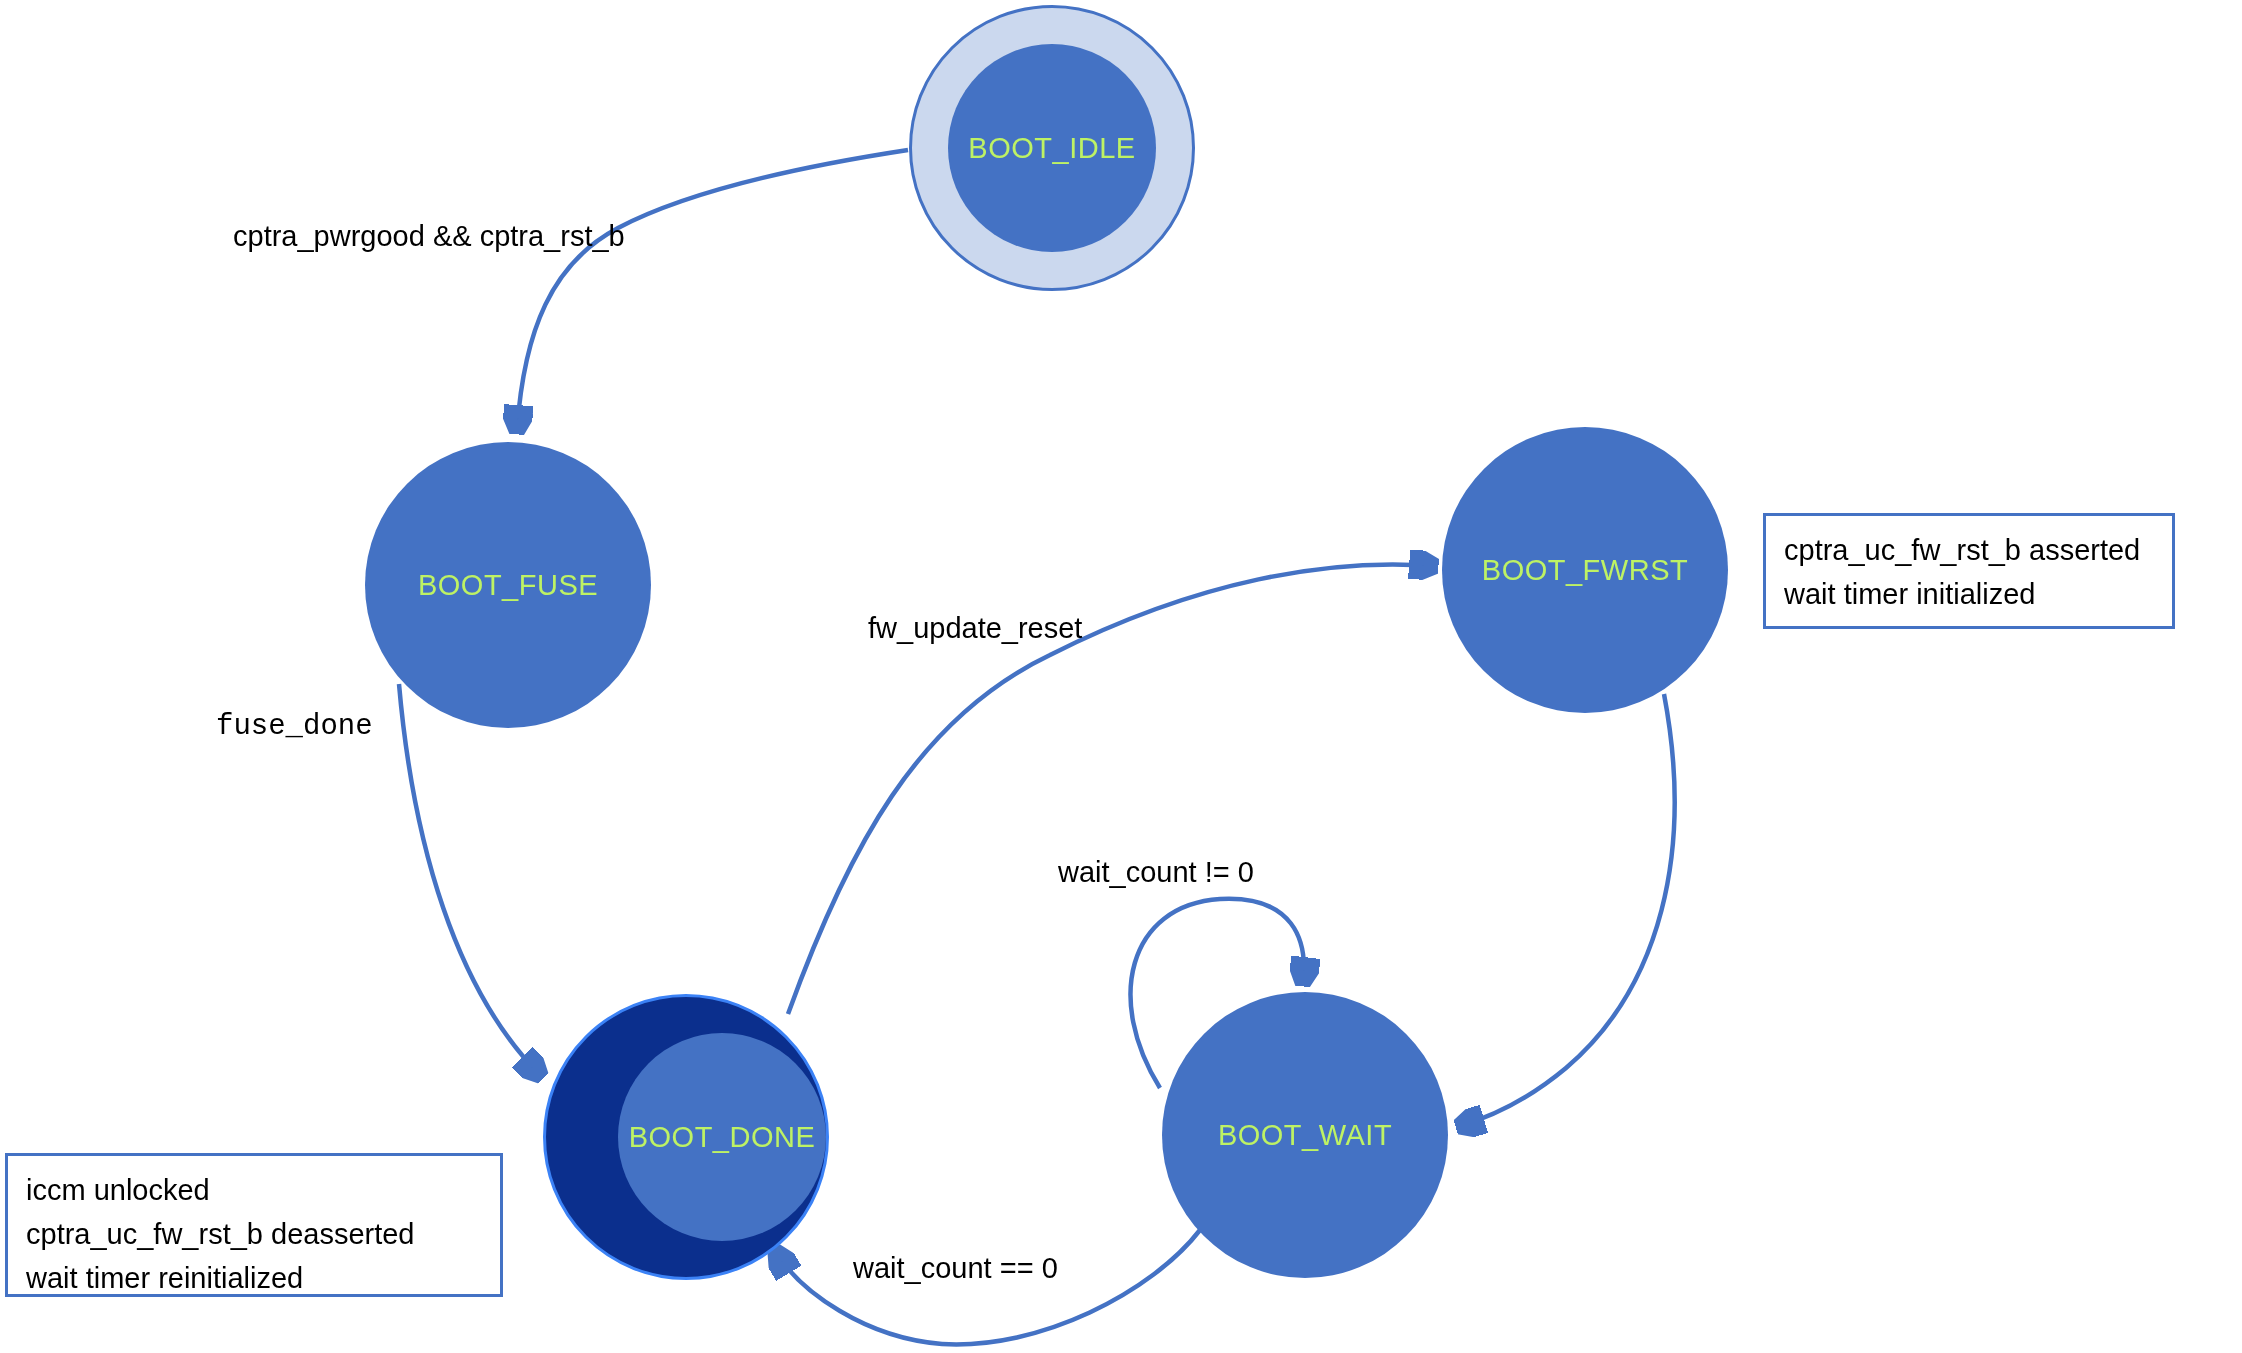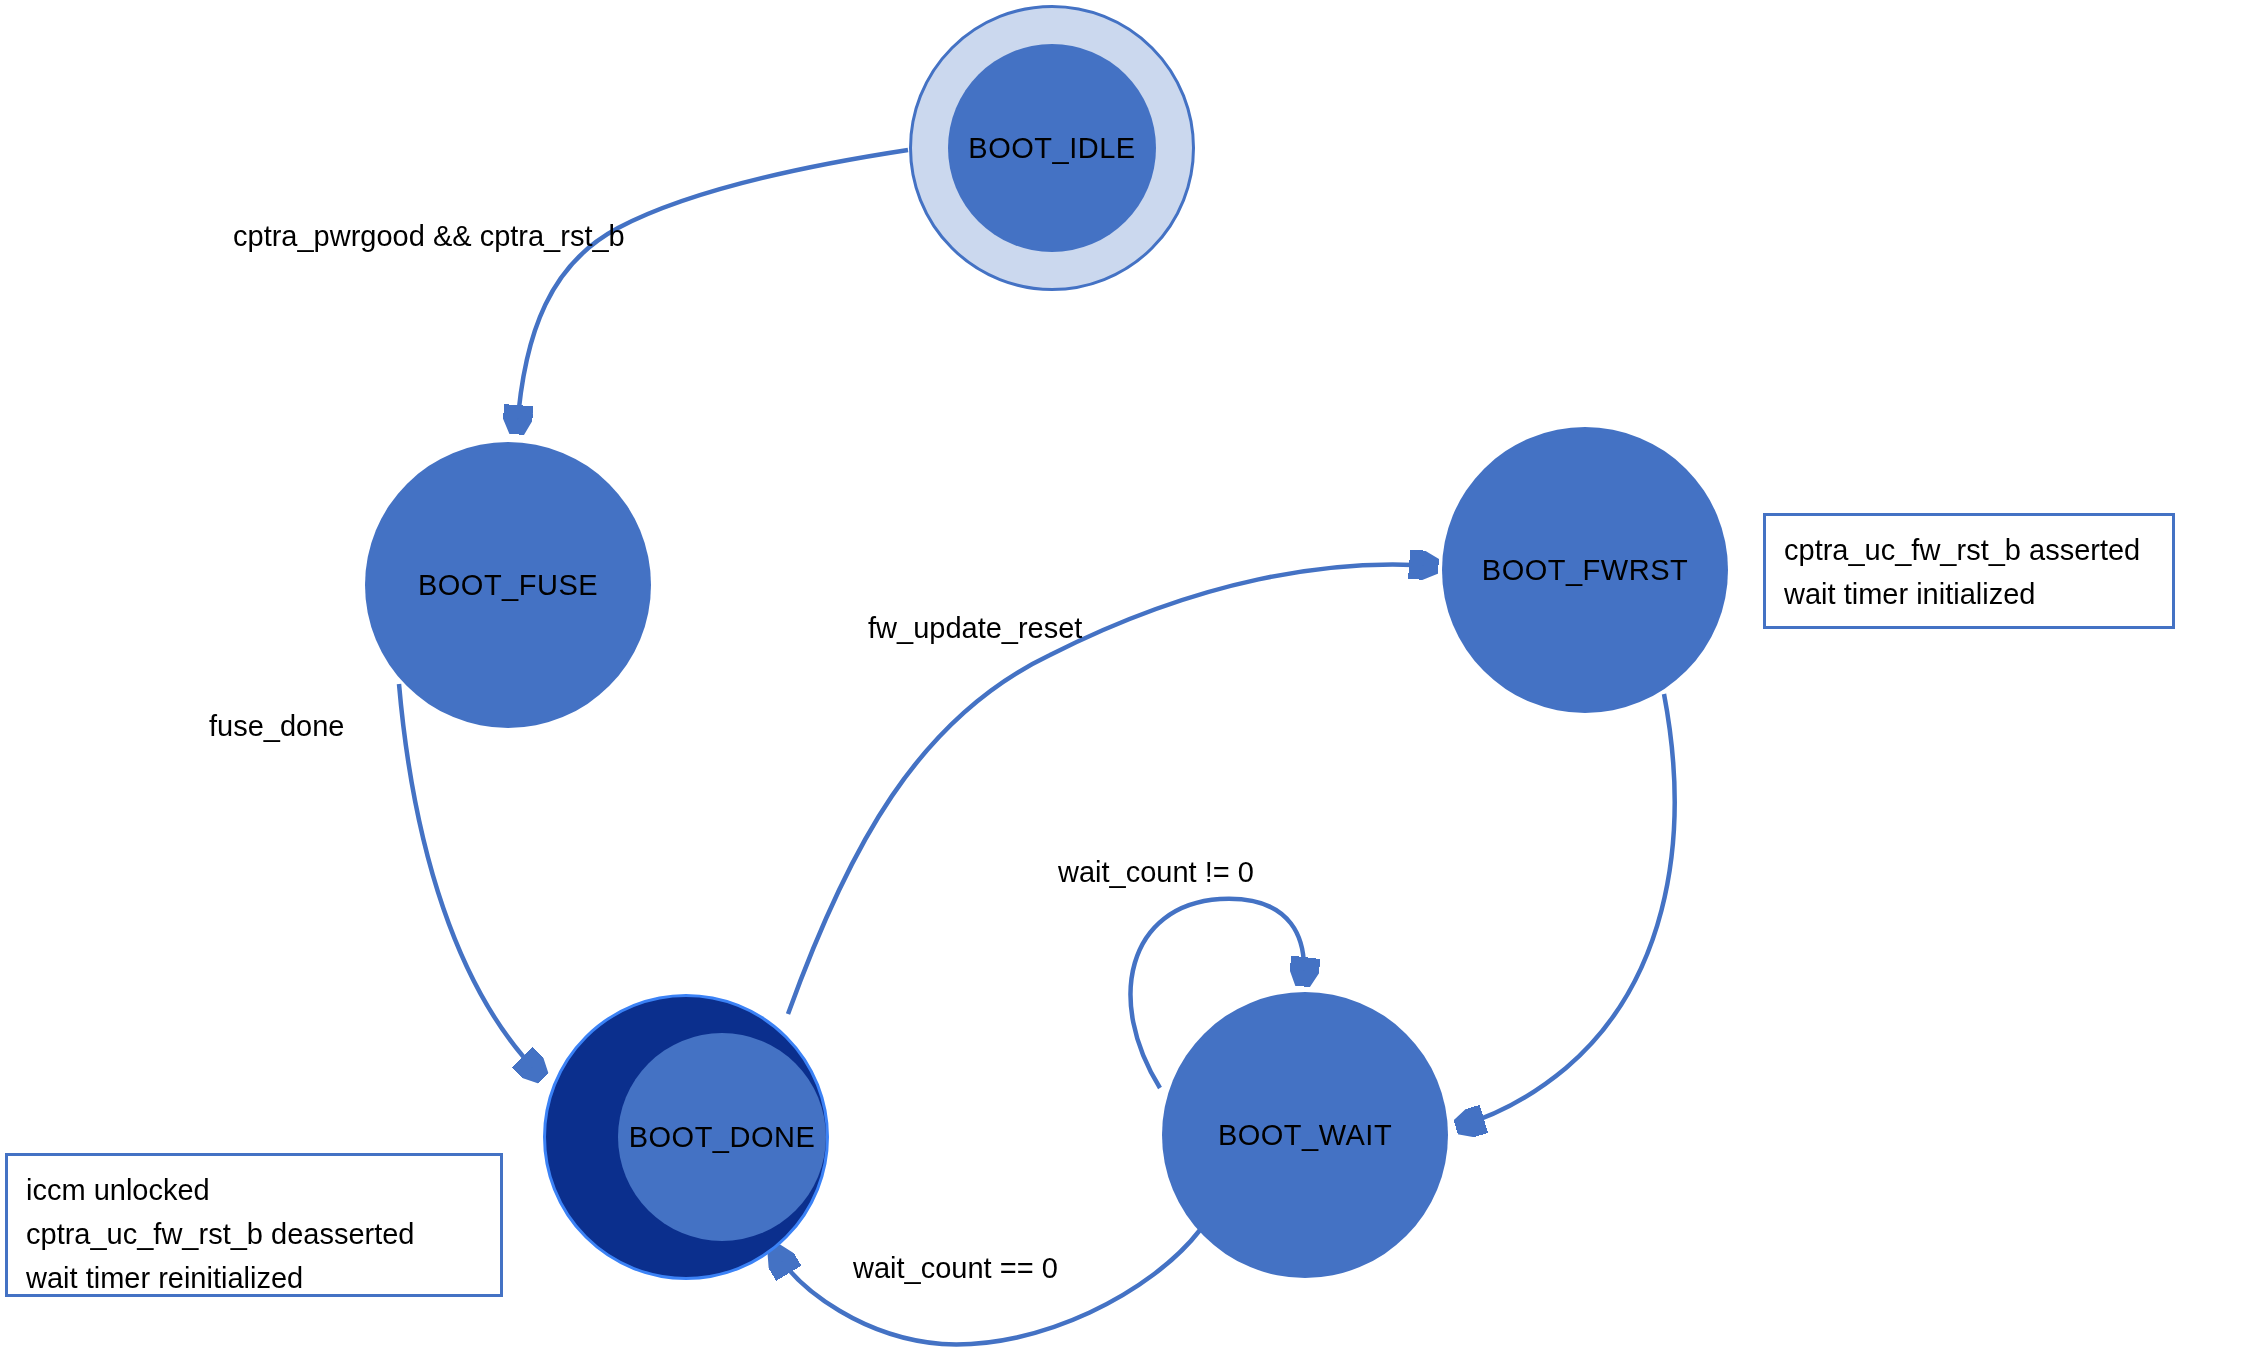--- a/index.html
+++ b/index.html
@@ -58,21 +58,21 @@
   .state-ring-inner {
     width: 208px;
     height: 208px;
     border-radius: 50%;
     background: #4472C4;
     display: flex;
     align-items: center;
     justify-content: center;
   }
   .state-label {
-    color: #000000;
+    color: #bef264;
     font-size: 29px;
     white-space: nowrap;
     letter-spacing: 0.5px;
   }
   .tlabel {
     position: absolute;
     color: #000000;
     font-size: 29px;
     white-space: nowrap;
   }
@@ -124,21 +124,21 @@
     <div class="state-ring-inner">
       <span class="state-label">BOOT_DONE</span>
     </div>
   </div>
 
   <div class="state state-solid" style="left:1162px; top:992px;">
     <span class="state-label">BOOT_WAIT</span>
   </div>
 
   <div class="tlabel" style="left:233px; top:220px;">cptra_pwrgood &amp;&amp; cptra_rst_b</div>
-  <div class="tlabel" style="left:209px; top:710px;">fuse_done</div>
+  <div class="tlabel" style="left:216px; top:710px;font-family:Liberation Mono, monospace;">fuse_done</div>
   <div class="tlabel" style="left:868px; top:612px;">fw_update_reset</div>
   <div class="tlabel" style="left:1058px; top:856px;">wait_count != 0</div>
   <div class="tlabel" style="left:853px; top:1252px;">wait_count == 0</div>
 
   <div class="note" style="left:1763px; top:513px; width:412px; height:116px;">
     <div>cptra_uc_fw_rst_b asserted</div>
     <div>wait timer initialized</div>
   </div>
 
   <div class="note" style="left:5px; top:1153px; width:498px; height:144px;">

